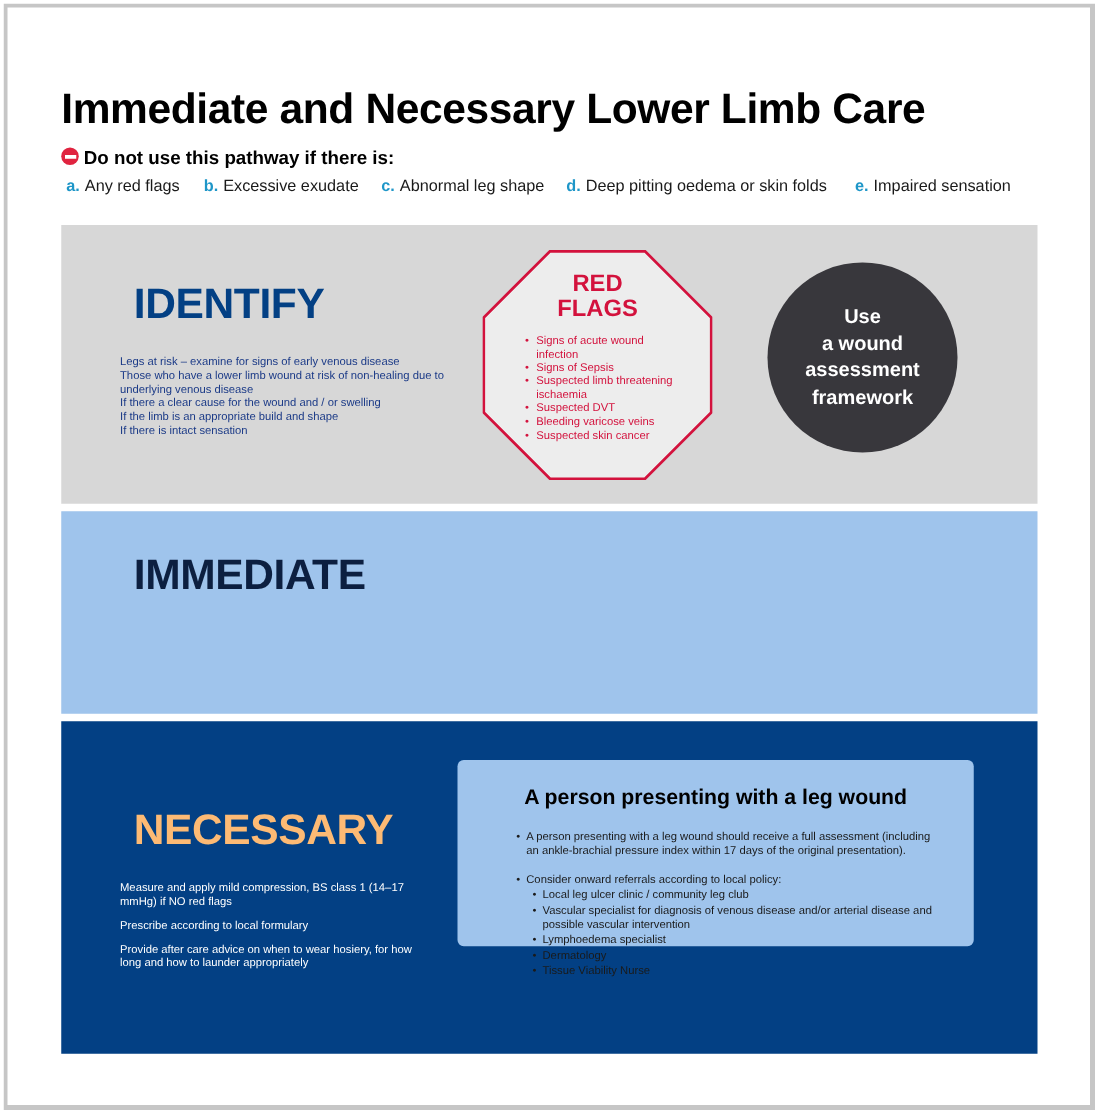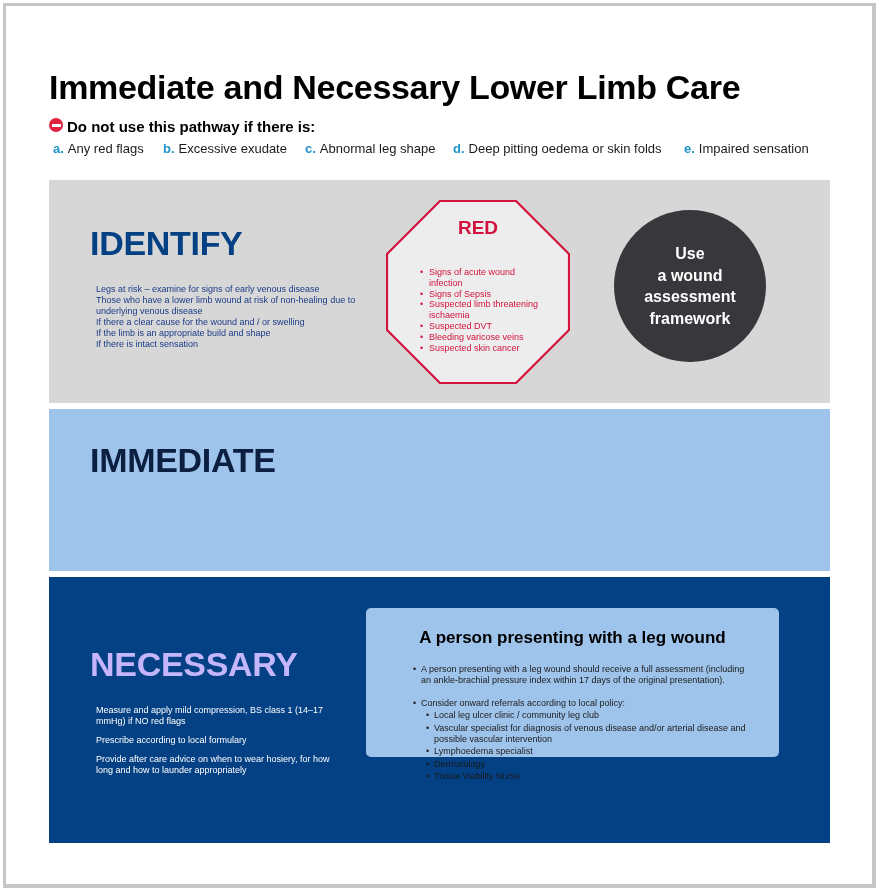--- a/index.html
+++ b/index.html
@@ -37,25 +37,25 @@
     }
     .criteria .item { display: inline-flex; gap: 4px; }
     .criteria .letter { color: #1e96c8; font-weight: 700; }
 
     .panel { position: absolute; left: 49px; width: 781px; }
     .panel-identify { top: 180px; height: 223px; background: #d7d7d7; }
     .panel-immediate { top: 409px; height: 162px; background: #9fc4ec; }
     .panel-necessary { top: 577px; height: 266px; background: #034084; }
 
     .heading {
-      position: absolute; left: 41px; font-weight: 700; letter-spacing: -0.3px; text-align: center;
+      position: absolute; left: 58px; font-weight: 700; letter-spacing: -0.3px; text-align: center;
     }
     .identify-heading { top: 44px; font-size: 34px; color: #034084; }
     .immediate-heading { top: 32px; font-size: 34px; color: #0c1f40; }
-    .necessary-heading { top: 68px; font-size: 34px; color: #c4b5fd; }
+    .necessary-heading { top: 68px; font-size: 34px; color: #fdba74; }
 
     .identify-lines {
       position: absolute; left: 47px; top: 104px; font-size: 9px; line-height: 10.9px; color: #1b3a87; width: 270px;
     }
     .immediate-lines {
       position: absolute; left: 47px; top: 90px; font-size: 9px; line-height: 10.5px; color: #1a2433; width: 360px;
     }
     .immediate-lines p { margin-bottom: 6px; }
     .necessary-lines {
       position: absolute; left: 47px; top: 128px; font-size: 9px; line-height: 11px; color: #ffffff; width: 240px;
@@ -147,20 +147,21 @@
     <div>If the limb is an appropriate build and shape</div>
     <div>If there is intact sensation</div>
   </div>
 
   <div class="octagon">
     <svg width="184" height="184" viewBox="0 0 184 184">
       <polygon points="54,1 130,1 183,54 183,130 130,183 54,183 1,130 1,54" fill="#ededed" stroke="#d3123d" stroke-width="2.2"></polygon>
     </svg>
     <div class="ot">
       <div>RED</div>
+      <div>FLAGS</div>
     </div>
     <ul>
       <li>Signs of acute wound infection</li>
       <li>Signs of Sepsis</li>
       <li>Suspected limb threatening ischaemia</li>
       <li>Suspected DVT</li>
       <li>Bleeding varicose veins</li>
       <li>Suspected skin cancer</li>
     </ul>
   </div>

